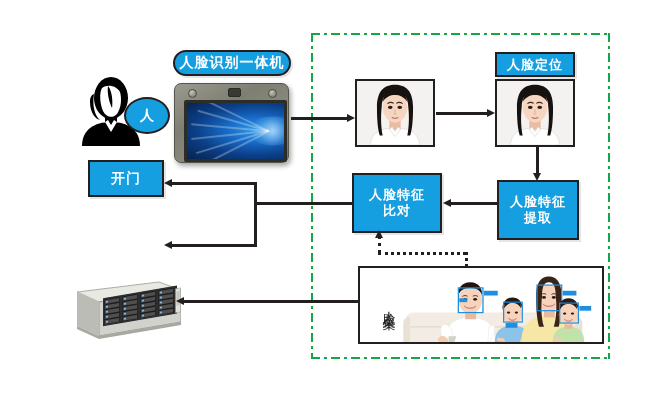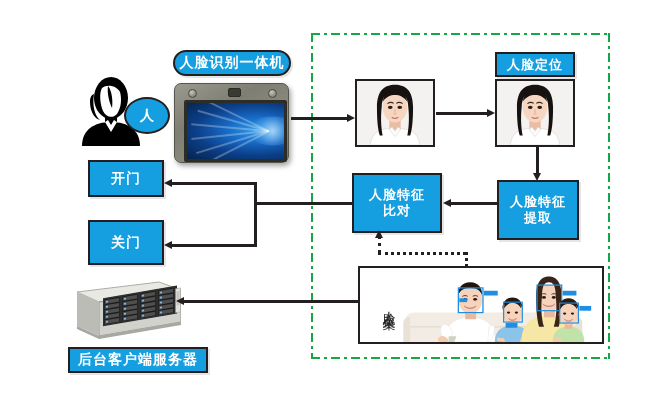--- a/index.html
+++ b/index.html
@@ -279,23 +279,20 @@
     <span>提取</span>
   </div>
 
   <div class="blue-box" style="left:352px; top:173px; width:90px; height:60px; font-size:13px; flex-direction:column;">
     <span>人脸特征</span>
     <span>比对</span>
   </div>
 
   <div class="blue-box" style="left:88px; top:160px; width:76px; height:37px; font-size:14px;">
     <span>开门</span>
-  </div>
-  <div class="blue-box" style="left:88px; top:220px; width:76px; height:45px; font-size:14px;">
-    <span>关门</span>
   </div>
 
   <div class="photo-box" style="left:358px; top:266px; width:246px; height:78px;">
     <svg class="family" viewBox="0 0 246 78" preserveAspectRatio="none" aria-hidden="true">
       <rect x="0" y="0" width="246" height="78" fill="#ffffff"></rect>
 
       <path d="M46 78 L46 56 C46 50 50 47 56 47 L214 47 C220 47 224 50 224 56 L224 78 Z" fill="#f2ece4"></path>
       <path d="M46 62 L224 62" stroke="#e3dacd" stroke-width="1.2"></path>
       <path d="M44 78 L44 58 C44 54 47 52 51 52 L51 78 Z" fill="#e9e1d5"></path>
       <path d="M219 78 L219 52 C223 52 226 54 226 58 L226 78 Z" fill="#e9e1d5"></path>
@@ -436,23 +433,20 @@
 
           <rect x="112.5" y="30" width="5" height="24" fill="#e2e2dc" stroke="#9a9a94" stroke-width="0.5"></rect>
           <rect x="113.5" y="33" width="3" height="14" fill="#c7c7c1"></rect>
         </g>
       </g>
 
       <polygon points="14,48 36,58 118,44 118,47 36,61 14,51" fill="#a8a8a2"></polygon>
     </svg>
   </div>
 
-  <div class="blue-box" style="left:68px; top:347px; width:140px; height:26px; font-size:14px;">
-    <span>后台客户端服务器</span>
-  </div>
 
   <div class="line h" style="left:291px; top:117px; width:56px; height:3px;"></div>
   <div class="arrow right" style="left:347px; top:114px;"></div>
 
   <div class="line h" style="left:436px; top:112px; width:51px; height:3px;"></div>
   <div class="arrow right" style="left:487px; top:109px;"></div>
 
   <div class="line v" style="left:536px; top:147px; width:3px; height:26px;"></div>
   <div class="arrow down" style="left:533px; top:173px;"></div>
 

